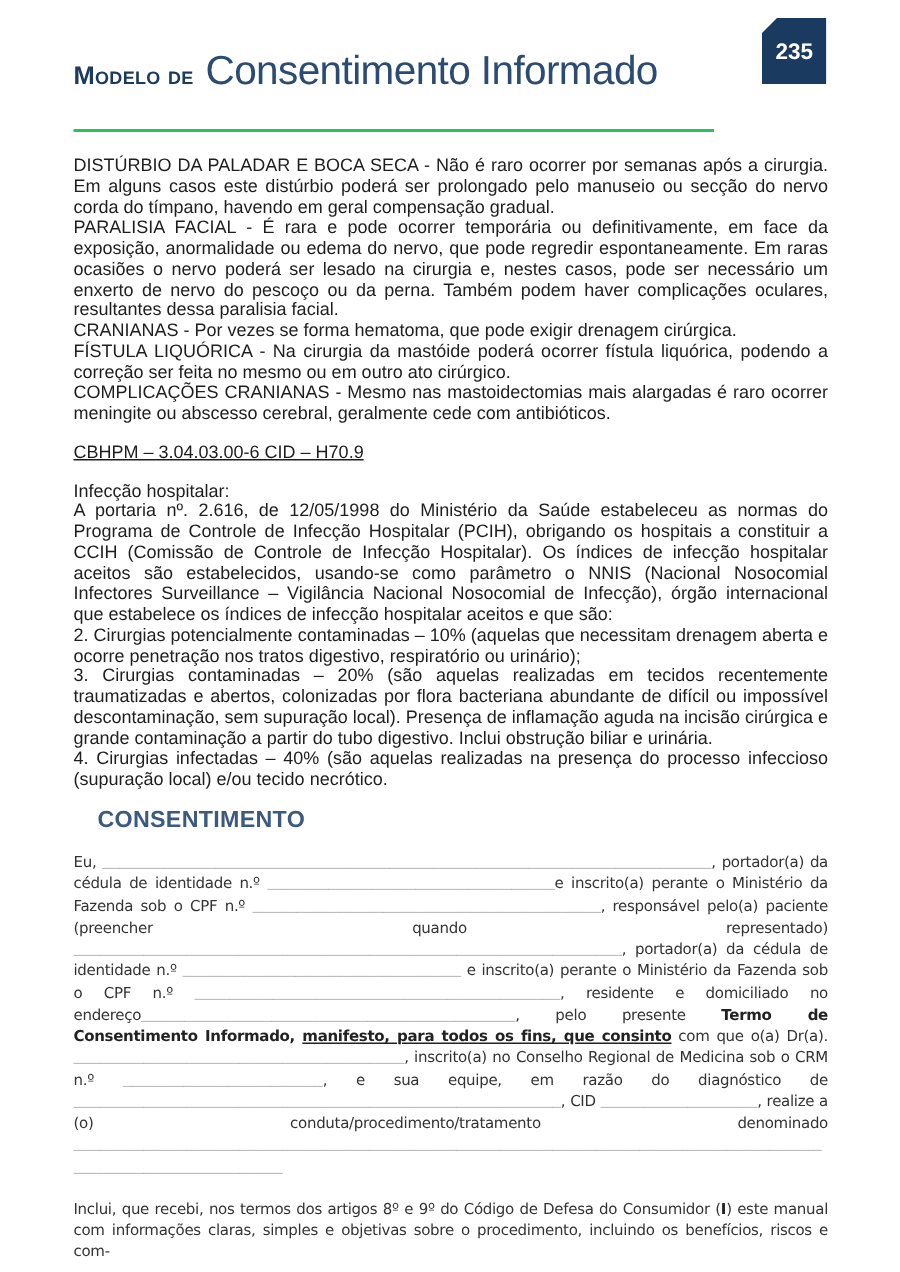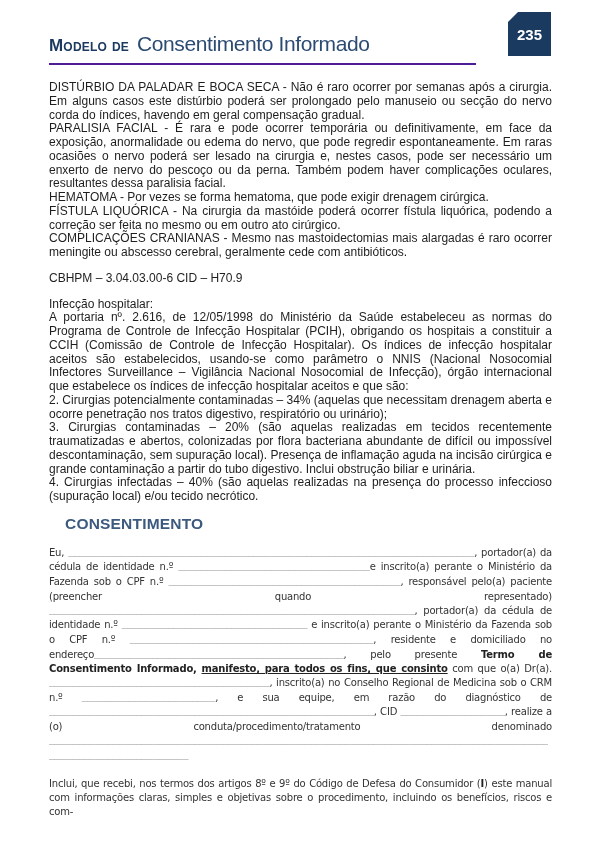--- a/index.html
+++ b/index.html
@@ -4,44 +4,45 @@
 <style>
   html,body{margin:0;padding:0;}
   body{
     width:600px;height:848px;overflow:hidden;background:#ffffff;
     font-family:"Liberation Sans",sans-serif;position:relative;
   }
   .page{padding:26px 48px 0 49px;}
   
   .header-row{
     display:flex;align-items:baseline;gap:8px;
-    width:427px;border-bottom:2px solid #4c1d95;
-    padding-bottom:7px;margin-bottom:16px;margin-top:6px;
+    width:427px;border-bottom:2px solid #22c55e;
+    padding-bottom:23px;margin-bottom:16px;margin-top:6px;
   }
   .kicker{
     font-variant:small-caps;font-weight:bold;font-size:17px;
     color:#1c3a60;letter-spacing:.2px;white-space:nowrap;
   }
   .doc-title{
-    font-size:21px;font-weight:400;color:#2b4b72;
+    font-size:27px;font-weight:400;color:#2b4b72;
     letter-spacing:-.4px;white-space:nowrap;
   }
   .badge{
     position:absolute;top:12px;right:49px;width:43px;height:44px;
     background:#1b3a5f;color:#ffffff;font-weight:bold;font-size:15px;
     display:flex;align-items:center;justify-content:center;
     clip-path:polygon(10px 0,100% 0,100% 100%,0 100%,0 10px);
   }
   
   .body-text p{
     margin:0;font-size:12px;line-height:13.75px;color:#1e1e1e;
     text-align:justify;
   }
   .code-line{
     margin:12px 0 !important;
+    text-decoration:underline;
   }
   
   .consent-heading{
     margin:11px 0 13px 16px;font-size:15.5px;font-weight:bold;
     color:#3c5a7e;letter-spacing:.2px;
   }
   .consent{
     margin:0;font-family:"DejaVu Sans",sans-serif;font-size:10px;
     line-height:13.7px;color:#333;text-align:justify;
     letter-spacing:-.2px;overflow-wrap:anywhere;
@@ -57,31 +58,31 @@
 <div class="badge">235</div>
 
 <div class="page">
 
   <div class="header-row">
     <span class="kicker">Modelo de</span>
     <span class="doc-title">Consentimento Informado</span>
   </div>
 
   <section class="body-text">
-    <p>DISTÚRBIO DA PALADAR E BOCA SECA - Não é raro ocorrer por semanas após a cirurgia. Em alguns casos este distúrbio poderá ser prolongado pelo manuseio ou secção do nervo corda do índices, havendo em geral compensação gradual.</p>
+    <p>DISTÚRBIO DA PALADAR E BOCA SECA - Não é raro ocorrer por semanas após a cirurgia. Em alguns casos este distúrbio poderá ser prolongado pelo manuseio ou secção do nervo corda do tímpano, havendo em geral compensação gradual.</p>
     <p>PARALISIA FACIAL - É rara e pode ocorrer temporária ou definitivamente, em face da exposição, anormalidade ou edema do nervo, que pode regredir espontaneamente. Em raras ocasiões o nervo poderá ser lesado na cirurgia e, nestes casos, pode ser necessário um enxerto de nervo do pescoço ou da perna. Também podem haver complicações oculares, resultantes dessa paralisia facial.</p>
-    <p>HEMATOMA - Por vezes se forma hematoma, que pode exigir drenagem cirúrgica.</p>
+    <p>CRANIANAS - Por vezes se forma hematoma, que pode exigir drenagem cirúrgica.</p>
     <p>FÍSTULA LIQUÓRICA - Na cirurgia da mastóide poderá ocorrer fístula liquórica, podendo a correção ser feita no mesmo ou em outro ato cirúrgico.</p>
     <p>COMPLICAÇÕES CRANIANAS - Mesmo nas mastoidectomias mais alargadas é raro ocorrer meningite ou abscesso cerebral, geralmente cede com antibióticos.</p>
 
     <p class="code-line">CBHPM – 3.04.03.00-6 CID – H70.9</p>
 
     <p>Infecção hospitalar:</p>
     <p>A portaria nº. 2.616, de 12/05/1998 do Ministério da Saúde estabeleceu as normas do Programa de Controle de Infecção Hospitalar (PCIH), obrigando os hospitais a constituir a CCIH (Comissão de Controle de Infecção Hospitalar). Os índices de infecção hospitalar aceitos são estabelecidos, usando-se como parâmetro o NNIS (Nacional Nosocomial Infectores Surveillance – Vigilância Nacional Nosocomial de Infecção), órgão internacional que estabelece os índices de infecção hospitalar aceitos e que são:</p>
-    <p>2. Cirurgias potencialmente contaminadas – 34% (aquelas que necessitam drenagem aberta e ocorre penetração nos tratos digestivo, respiratório ou urinário);</p>
+    <p>2. Cirurgias potencialmente contaminadas – 10% (aquelas que necessitam drenagem aberta e ocorre penetração nos tratos digestivo, respiratório ou urinário);</p>
     <p>3. Cirurgias contaminadas – 20% (são aquelas realizadas em tecidos recentemente traumatizadas e abertos, colonizadas por flora bacteriana abundante de difícil ou impossível descontaminação, sem supuração local). Presença de inflamação aguda na incisão cirúrgica e grande contaminação a partir do tubo digestivo. Inclui obstrução biliar e urinária.</p>
     <p>4. Cirurgias infectadas – 40% (são aquelas realizadas na presença do processo infeccioso (supuração local) e/ou tecido necrótico.</p>
   </section>
 
   <h2 class="consent-heading">CONSENTIMENTO</h2>
 
   <p class="consent"><span>Eu, <span class="blank">______________________________________________________________________</span>, portador(a) da cédula de identidade n.º <span class="blank">_________________________________</span>e inscrito(a) perante o Ministério da Fazenda sob o CPF n.º <span class="blank">________________________________________</span>, responsável pelo(a) paciente (preencher quando representado) <span class="blank">_______________________________________________________________</span>, portador(a) da cédula de identidade n.º <span class="blank">________________________________</span> e inscrito(a) perante o Ministério da Fazenda sob o CPF n.º <span class="blank">__________________________________________</span>, residente e domiciliado no endereço<span class="blank">___________________________________________</span>, pelo presente </span><b>Termo de Consentimento Informado, </b><b class="ul">manifesto, para todos os fins, que consinto</b><span> com que o(a) Dr(a). <span class="blank">______________________________________</span>, inscrito(a) no Conselho Regional de Medicina sob o CRM n.º <span class="blank">_______________________</span>, e sua equipe, em razão do diagnóstico de <span class="blank">________________________________________________________</span>, CID <span class="blank">__________________</span>, realize a (o) conduta/procedimento/tratamento denominado <span class="blank">______________________________________________________________________________________________________________</span></span></p>
 
 
   <p class="consent gap"><span>Inclui, que recebi, nos termos dos artigos 8º e 9º do Código de Defesa do Consumidor (</span><b>I</b><span>) este manual com informações claras, simples e objetivas sobre o procedimento, incluindo os benefícios, riscos e com-</span></p>

